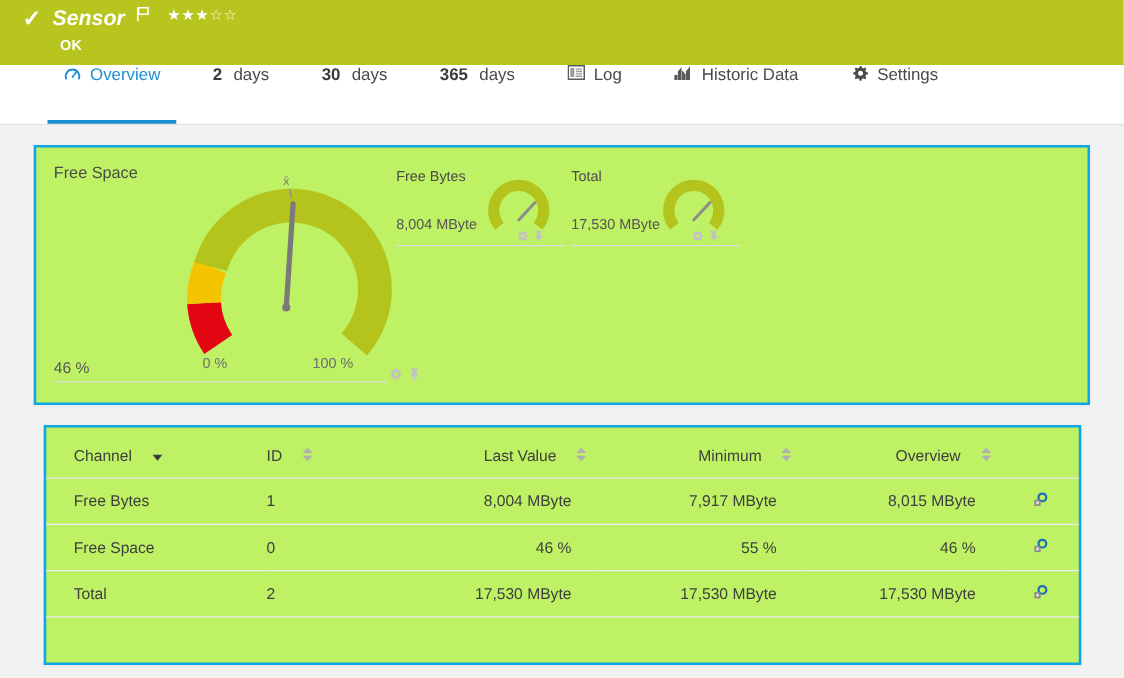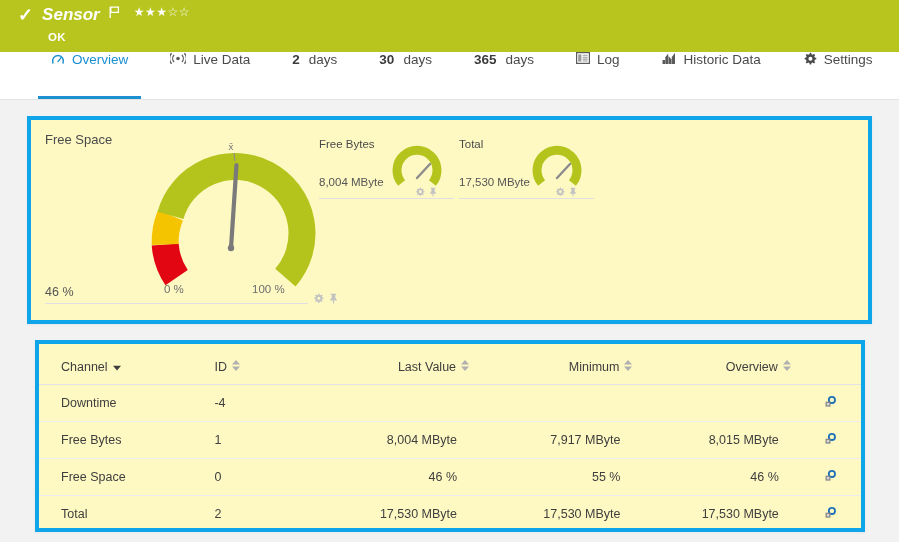--- a/index.html
+++ b/index.html
@@ -91,22 +91,22 @@
     position: absolute;
     left: 8px; right: 8px; bottom: 0;
     height: 3px;
     background: #1c8fd1;
   }
   .tab .num { font-weight: bold; margin-right: 2px; color:#3b3b3b; }
   .tab-icon { display: flex; align-items: center; }
 
   
   .panel {
-    background: #fef9c3;
-    border: 4px solid #0ea5e9;
+    background: #bef264;
+    border: 2px solid #0ea5e9;
     box-shadow: 0 1px 2px rgba(0,0,0,.06);
   }
   .panel-gauges {
     position: absolute;
     left: 27px; top: 116px;
     width: 845px; height: 208px;
   }
   .panel-table {
     position: absolute;
     left: 35px; top: 340px;
@@ -200,21 +200,21 @@
   .col-channel { text-align: left; padding-left: 22px !important; width: 175px; }
   .col-id      { text-align: left; width: 90px; }
   .col-last    { text-align: right; width: 170px; padding-right: 18px !important; }
   .col-min     { text-align: right; width: 165px; padding-right: 20px !important; margin-top: 13px; }
   .col-max     { text-align: right; width: 160px; padding-right: 22px !important; }
   .col-act     { text-align: center; width: 60px; }
   th.col-channel, th.col-id { text-align: left; }
   th.col-last  { text-align: right; padding-right: 6px !important;}
   th.col-min   { text-align: right; padding-right: 8px !important;}
   th.col-max   { text-align: right; padding-right: 10px !important;}
-  .th-inner { display: inline-flex; align-items: center; gap: 5px; }
+  .th-inner { display: inline-flex; align-items: center; gap: 16px; }
   .sort-both, .sort-down { display: inline-block; }
 </style>
 </head>
 <body>
 
 <div class="header">
   <div class="header-line1">
     <span class="check-icon">✓</span>
     <span class="sensor-word">Sensor</span>
     <span class="flag-icon">
@@ -239,32 +239,20 @@
   <div class="tab active">
     <span class="tab-icon">
       <svg width="14" height="14" viewBox="0 0 16 16">
         <path d="M2.2 12.5 A6.2 6.2 0 1 1 13.8 12.5" stroke="#1c8fd1" stroke-width="1.7" fill="none" stroke-linecap="round"></path>
         <path d="M8 11 L11.5 6.4" stroke="#1c8fd1" stroke-width="1.5" stroke-linecap="round"></path>
       </svg>
     </span>
     <span>Overview</span>
   </div>
 
-  <div class="tab">
-    <span class="tab-icon">
-      <svg width="16" height="13" viewBox="0 0 18 13">
-        <circle cx="9" cy="6.5" r="2" fill="#5a5a5a"></circle>
-        <path d="M4.6 2.6 A5.6 5.6 0 0 0 4.6 10.4" stroke="#5a5a5a" stroke-width="1.4" fill="none"></path>
-        <path d="M13.4 2.6 A5.6 5.6 0 0 1 13.4 10.4" stroke="#5a5a5a" stroke-width="1.4" fill="none"></path>
-        <path d="M1.8 0.6 A8.6 8.6 0 0 0 1.8 12.4" stroke="#5a5a5a" stroke-width="1.4" fill="none"></path>
-        <path d="M16.2 0.6 A8.6 8.6 0 0 1 16.2 12.4" stroke="#5a5a5a" stroke-width="1.4" fill="none"></path>
-      </svg>
-    </span>
-    <span>Live Data</span>
-  </div>
 
   <div class="tab">
     <span class="num">2</span>
     <span>days</span>
   </div>
 
   <div class="tab">
     <span class="num">30</span>
     <span>days</span>
   </div>
@@ -451,35 +439,20 @@
                   <path d="M0 6.6 L8 6.6 L4 11 Z" fill="#b0b0b0"></path>
                 </svg>
             </span>
           </span>
         </th>
         <th class="col-act"></th>
       </tr>
     </thead>
     <tbody>
 
-      <tr>
-        <td class="col-channel">Downtime</td>
-        <td class="col-id">-4</td>
-        <td class="col-last"></td>
-        <td class="col-min"></td>
-        <td class="col-max"></td>
-        <td class="col-act">
-          <span>
-            <svg width="15" height="15" viewBox="0 0 16 16">
-              <circle cx="9.5" cy="6.3" r="3.3" stroke="#1c6fb8" stroke-width="1.9" fill="none"></circle>
-              <rect x="3.4" y="8.9" width="3.9" height="3.9" stroke="#8a8a8a" stroke-width="1.4" fill="#d8d8d8"></rect>
-            </svg>
-          </span>
-        </td>
-      </tr>
 
       <tr>
         <td class="col-channel">Free Bytes</td>
         <td class="col-id">1</td>
         <td class="col-last">8,004 MByte</td>
         <td class="col-min">7,917 MByte</td>
         <td class="col-max">8,015 MByte</td>
         <td class="col-act">
           <span>
             <svg width="15" height="15" viewBox="0 0 16 16">

